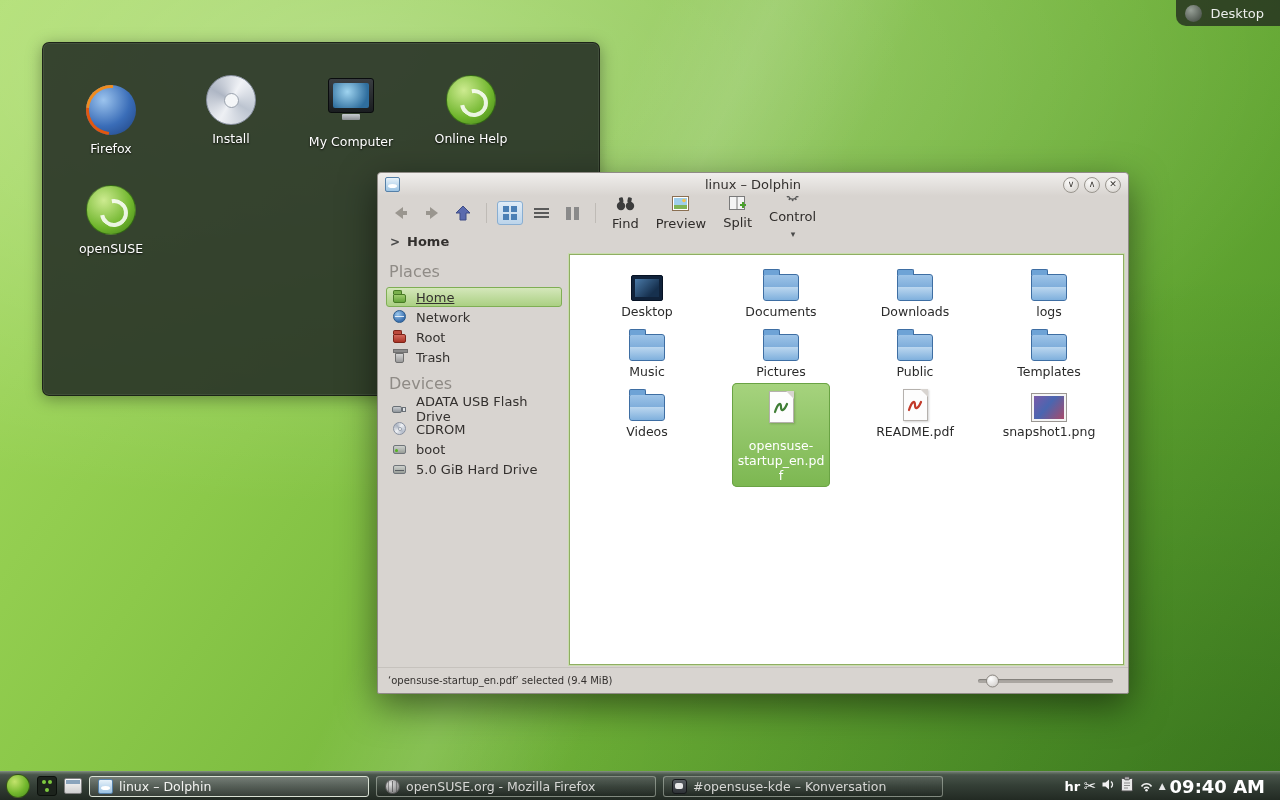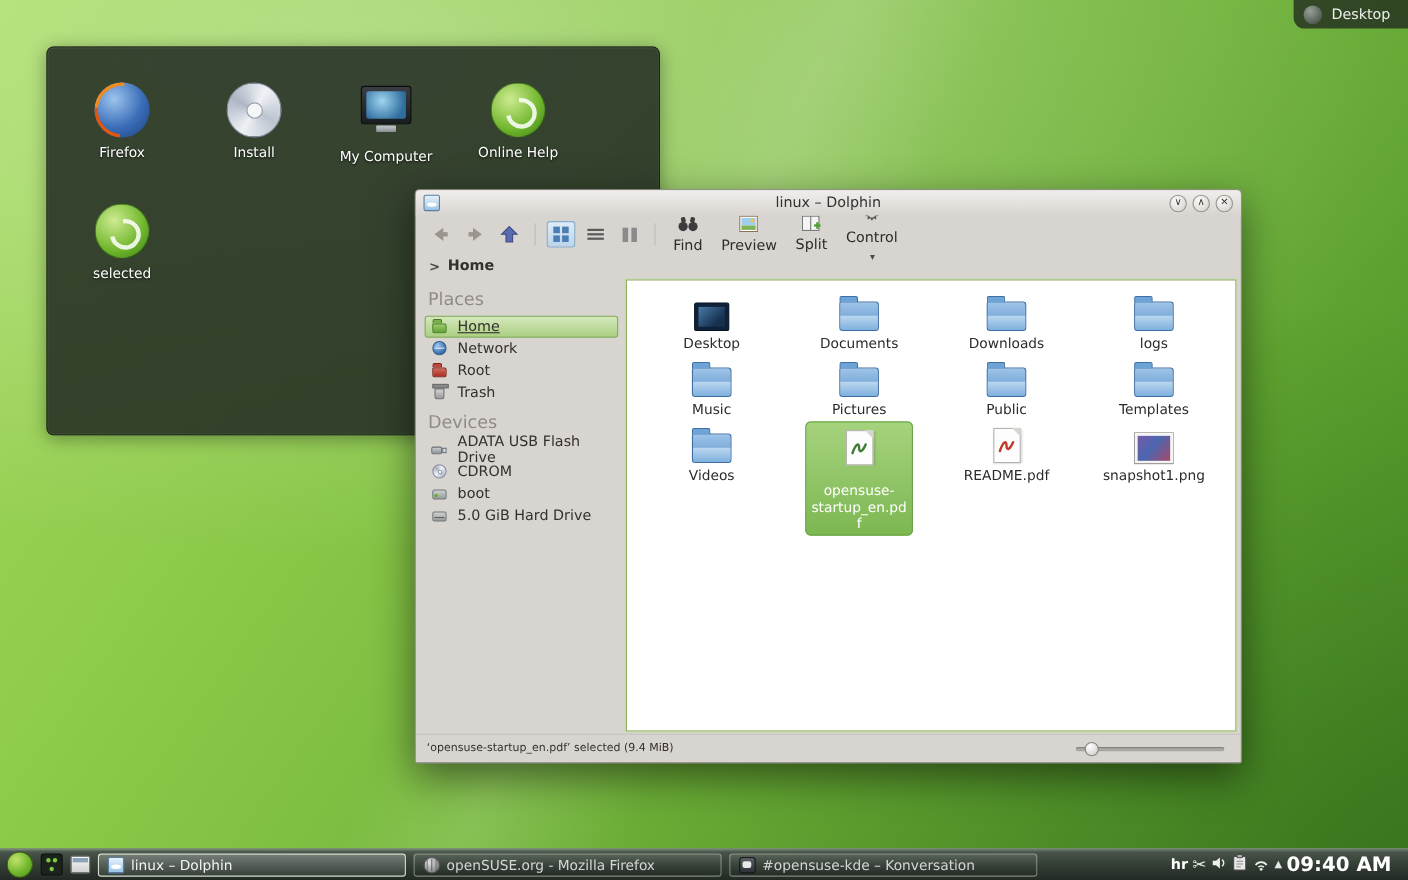--- a/index.html
+++ b/index.html
@@ -175,41 +175,41 @@
 <body>
 
 <div class="desktop">
 
   <div class="toolbox">
     <span class="toolbox-icon"></span>
     <span class="toolbox-label">Desktop</span>
   </div>
 
   <div class="folderview">
-    <div class="fv-item" style="left:12px;top:32px;">
+    <div class="fv-item" style="left:12px;top:42px;">
       <div class="fv-icon fx-globe"></div>
       <div class="fv-label">Firefox</div>
     </div>
     <div class="fv-item" style="left:132px;top:32px;">
       <div class="fv-icon cd"></div>
       <div class="fv-label">Install</div>
     </div>
     <div class="fv-item" style="left:252px;top:32px;">
       <div class="fv-icon">
           <div class="pc"></div>
         </div>
       <div class="fv-label">My Computer</div>
     </div>
     <div class="fv-item" style="left:372px;top:32px;">
       <div class="fv-icon greensphere"></div>
       <div class="fv-label">Online Help</div>
     </div>
     <div class="fv-item" style="left:12px;top:142px;">
       <div class="fv-icon greensphere"></div>
-      <div class="fv-label">selected</div>
+      <div class="fv-label">openSUSE</div>
     </div>
   </div>
 
   <div class="window">
     <div class="titlebar">
       <span class="app-icon"></span>
       <span class="title">linux – Dolphin</span>
       <span class="win-btns">
         <span class="winbtn">
             <i>∨</i>

